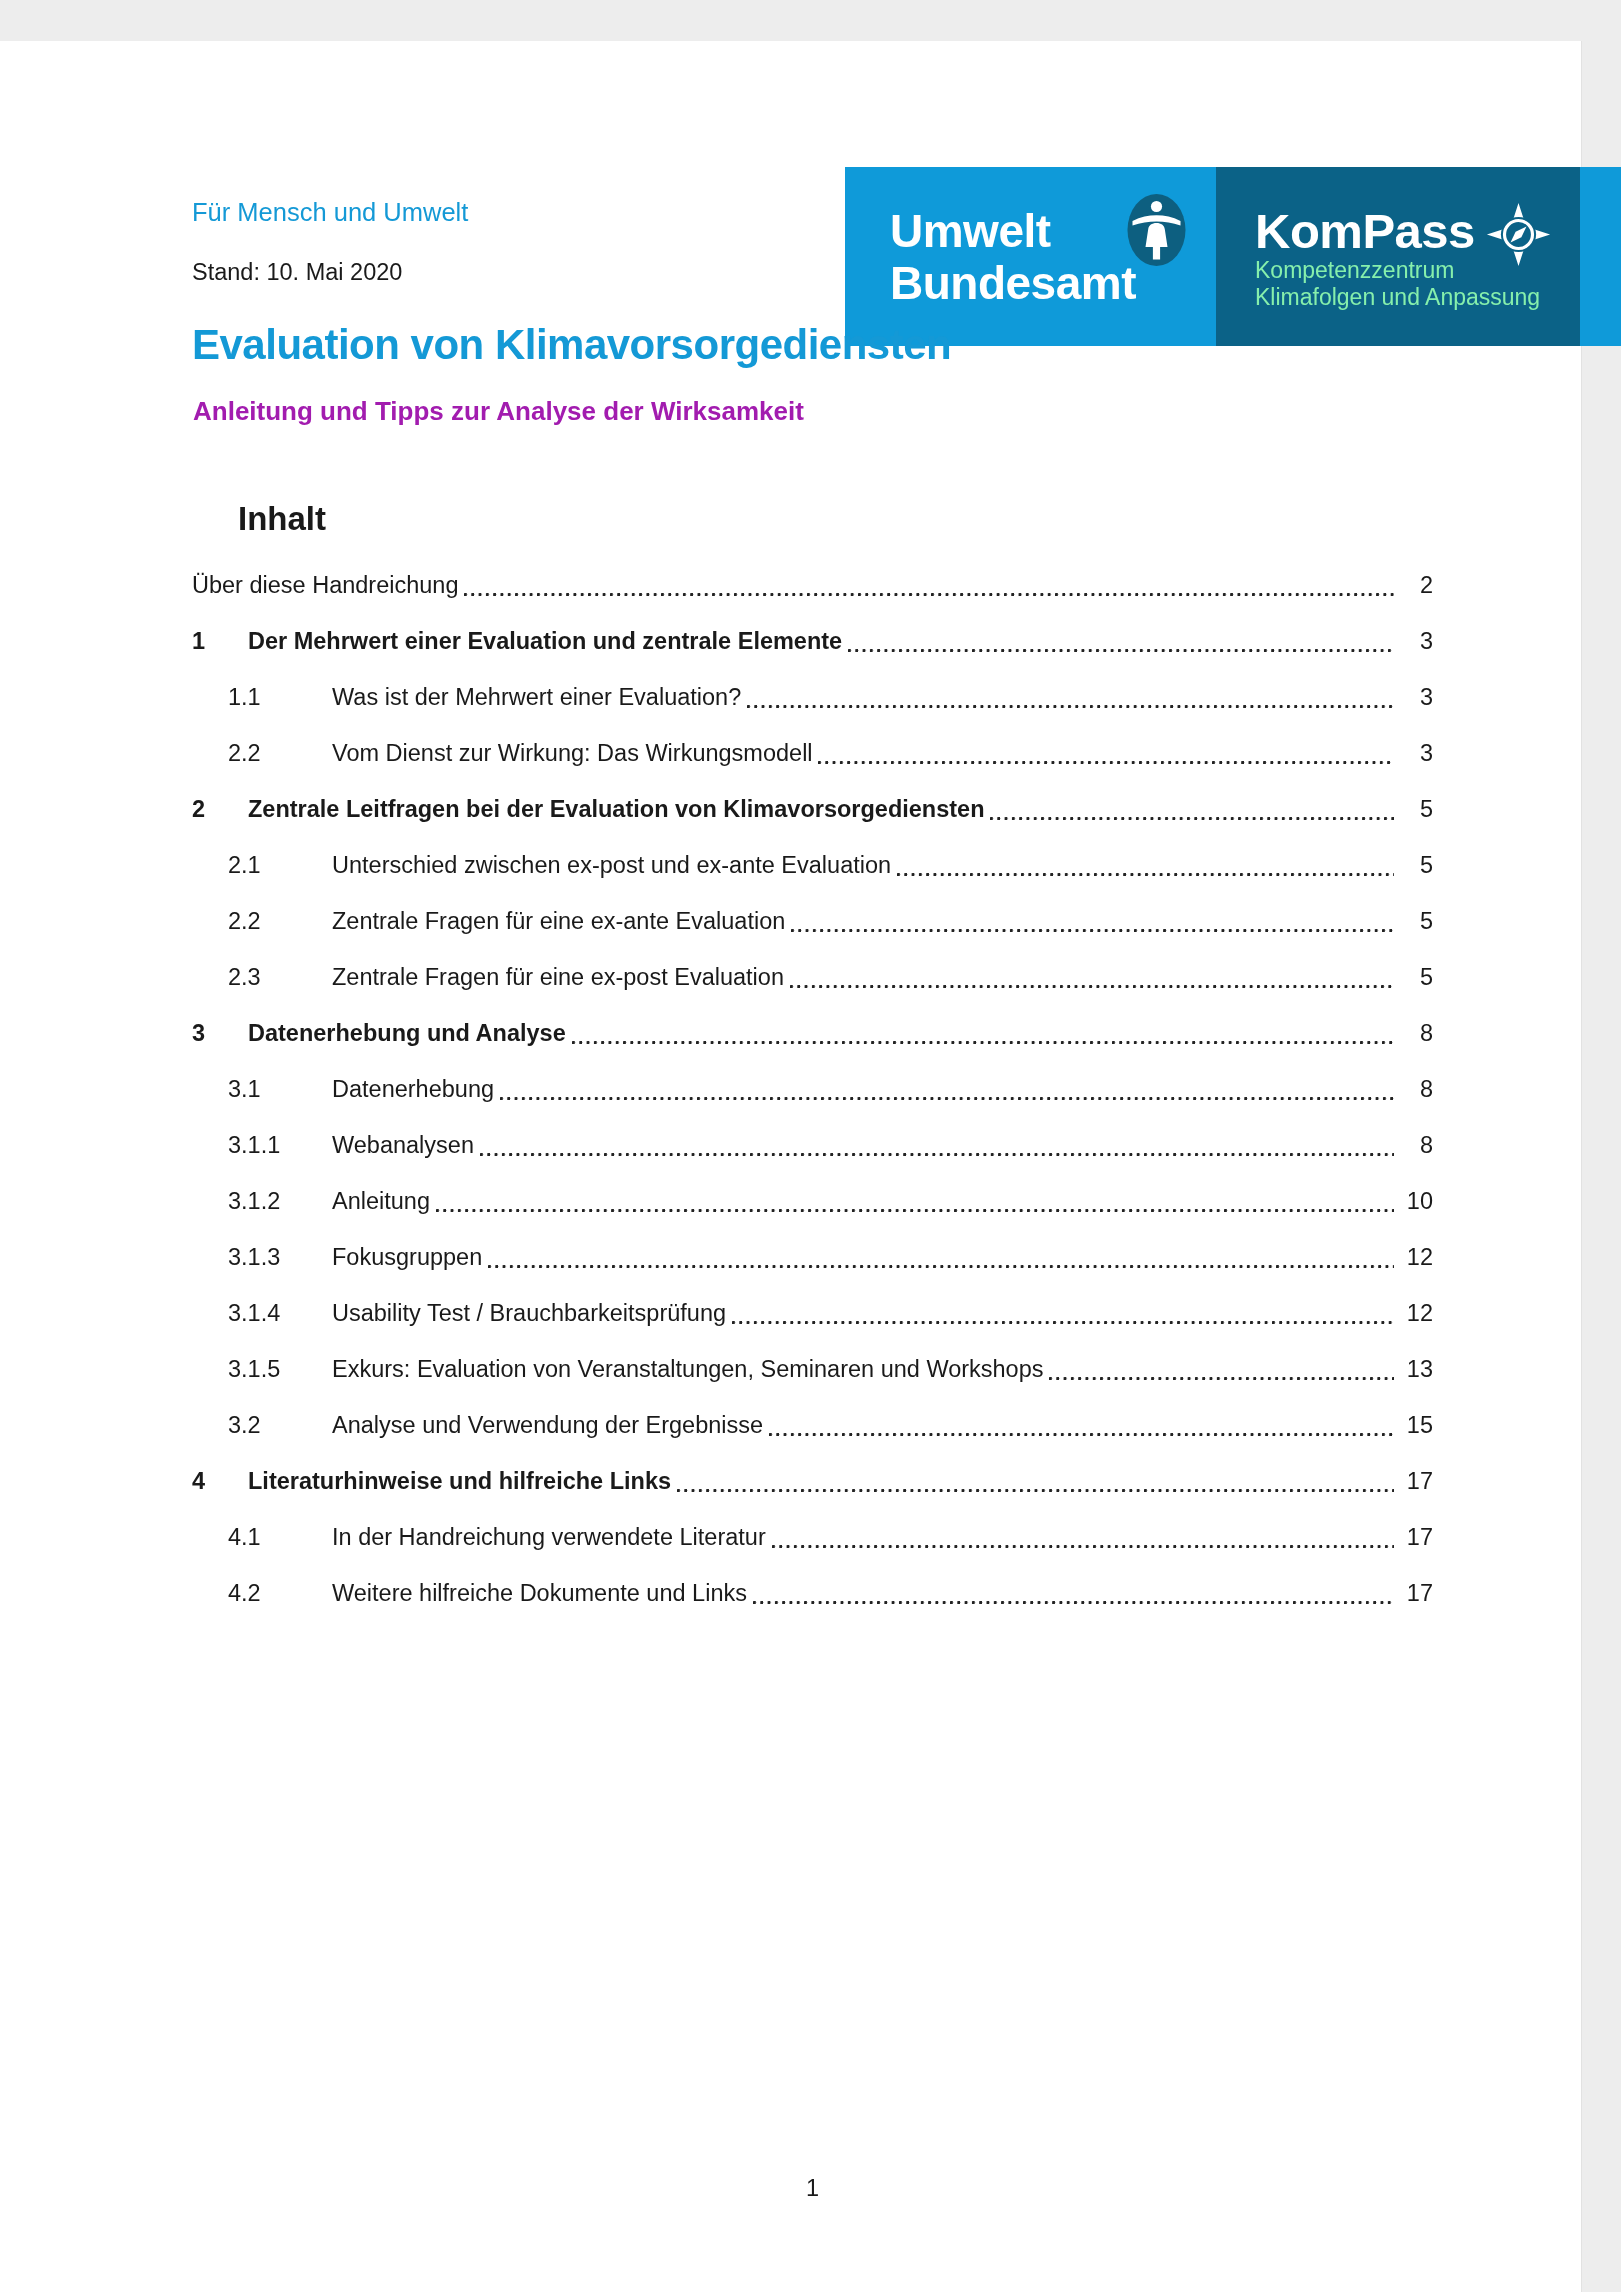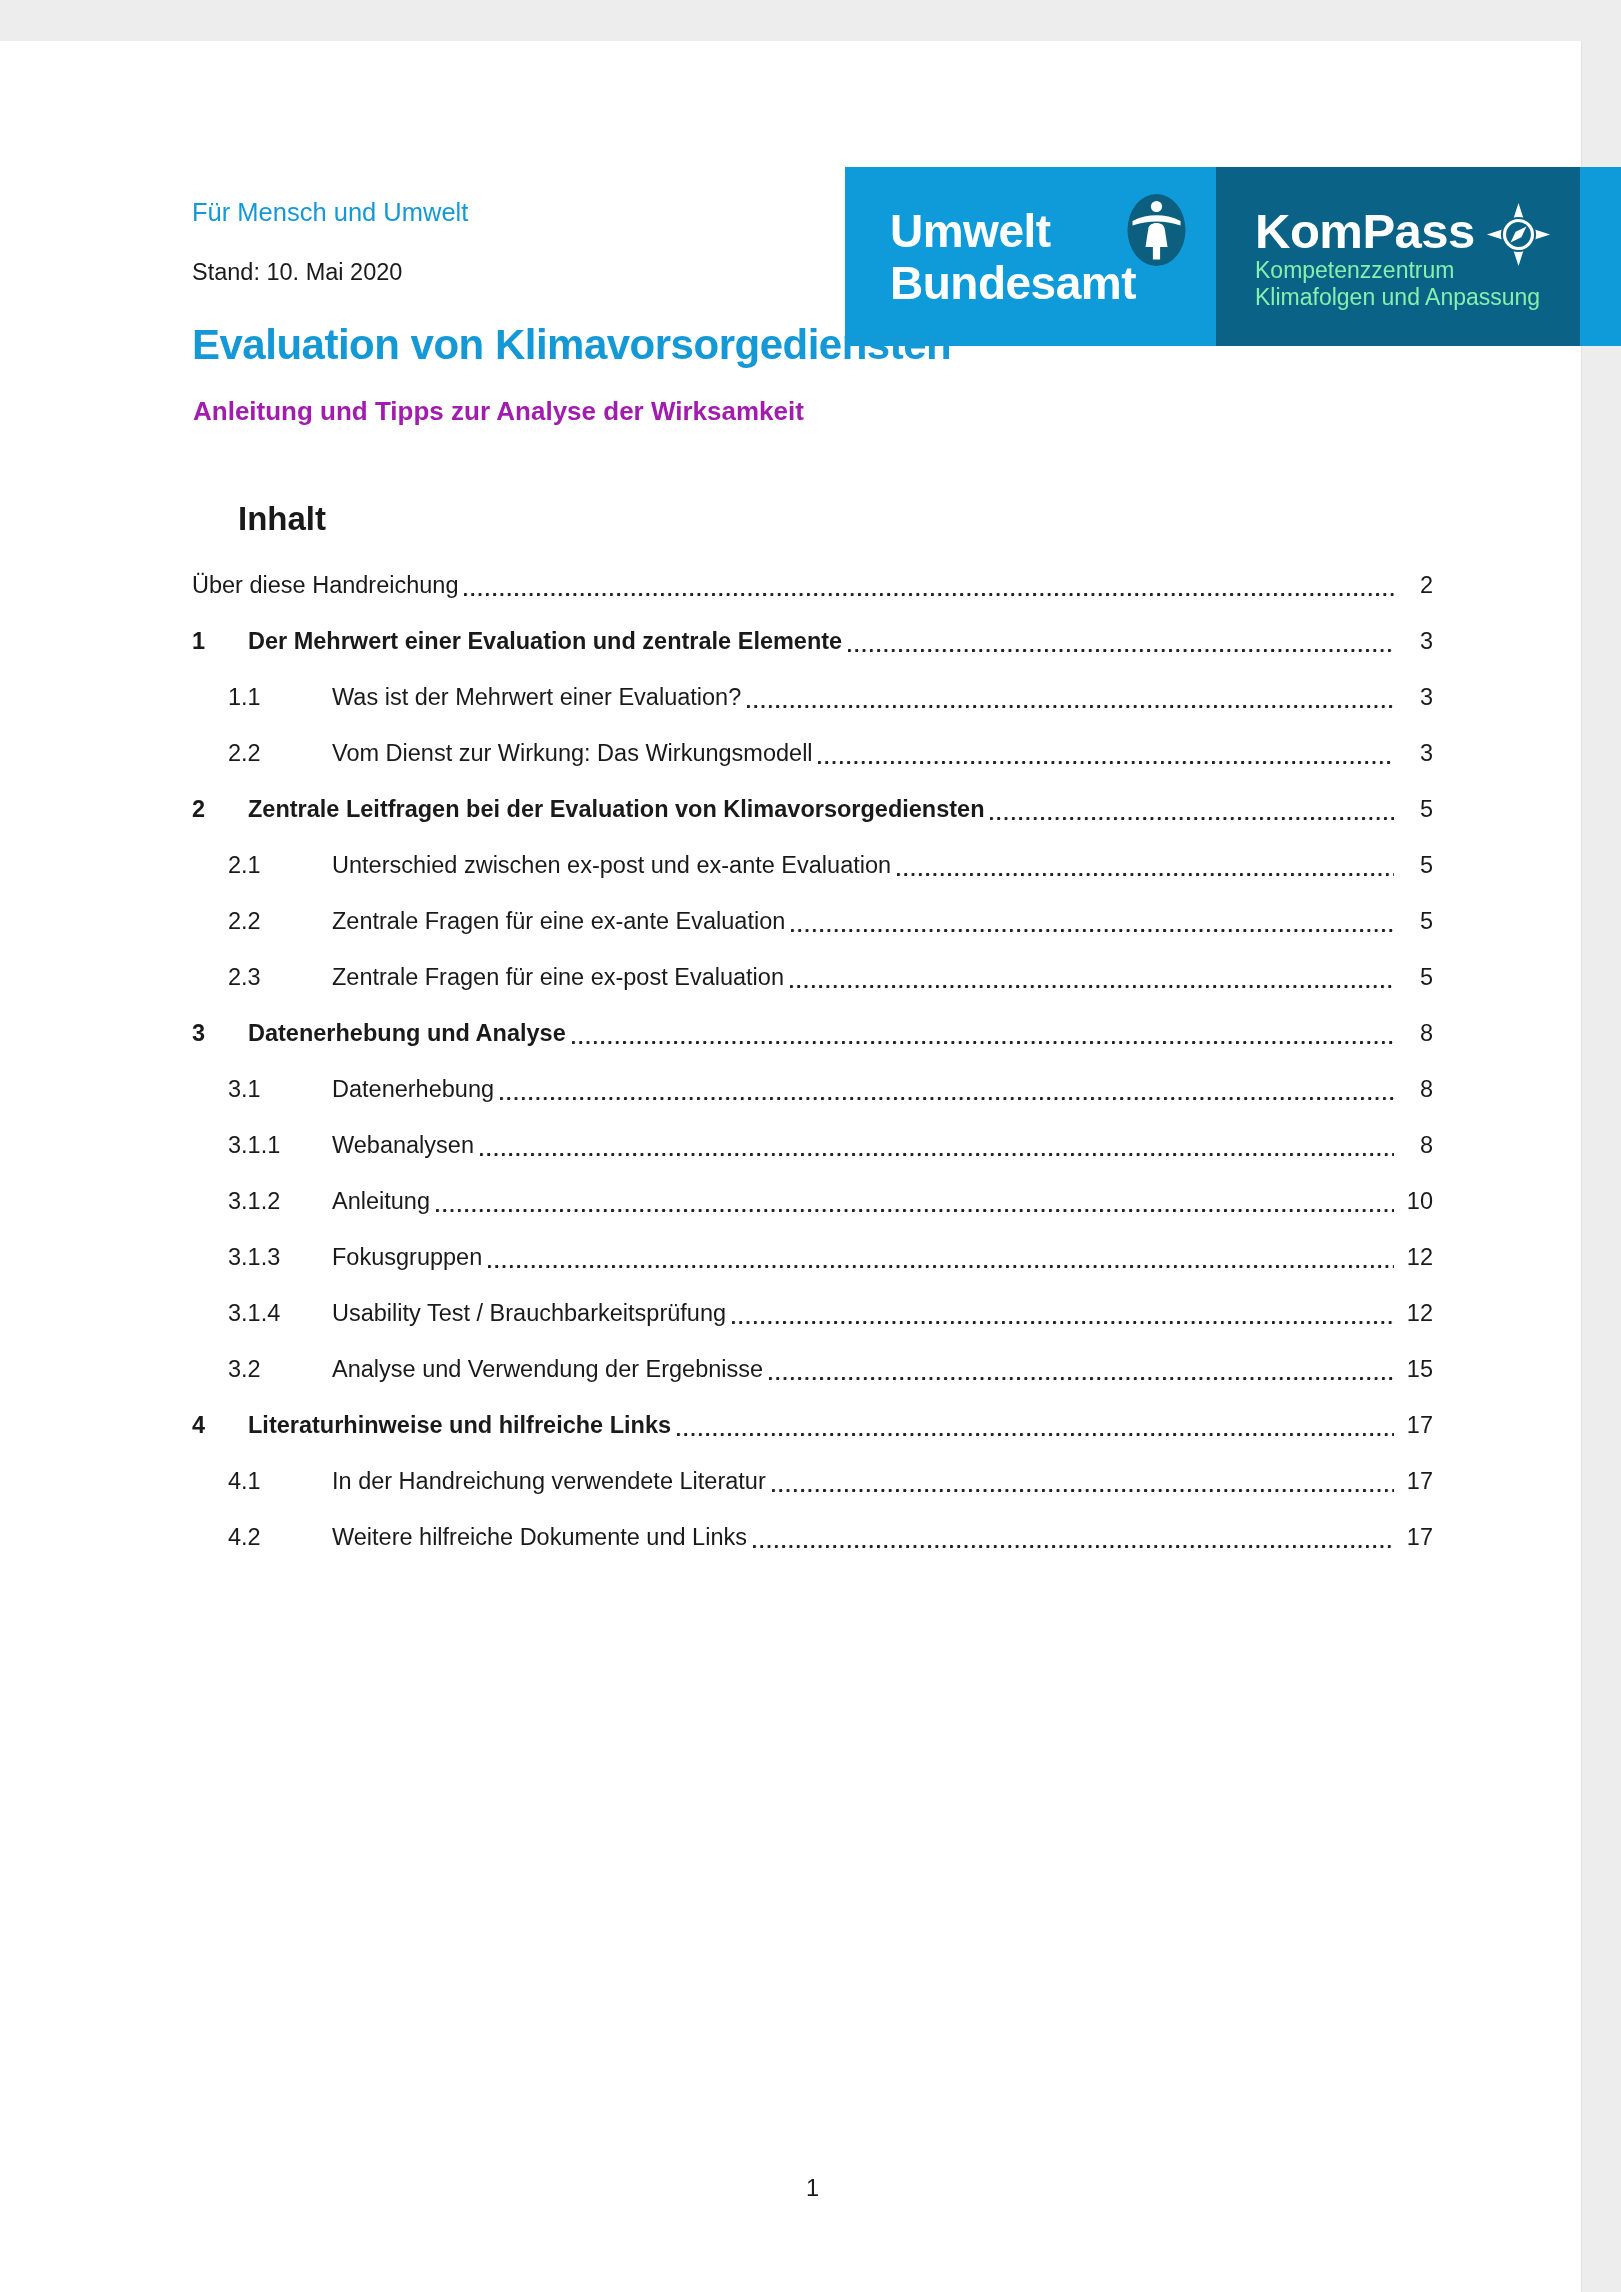--- a/index.html
+++ b/index.html
@@ -185,20 +185,26 @@
     <span class="dots"></span>
     <span class="pg">12</span>
   </div>
     <div class="toc-row lvl2">
     <span class="num">3.1.4</span>
     <span class="label">Usability Test / Brauchbarkeitsprüfung</span>
     <span class="dots"></span>
     <span class="pg">12</span>
   </div>
     <div class="toc-row lvl2">
+    <span class="num">3.1.5</span>
+    <span class="label">Exkurs: Evaluation von Veranstaltungen, Seminaren und Workshops</span>
+    <span class="dots"></span>
+    <span class="pg">13</span>
+  </div>
+    <div class="toc-row lvl2">
     <span class="num">3.2</span>
     <span class="label">Analyse und Verwendung der Ergebnisse</span>
     <span class="dots"></span>
     <span class="pg">15</span>
   </div>
     <div class="toc-row lvl1 bold">
     <span class="num">4</span>
     <span class="label">Literaturhinweise und hilfreiche Links</span>
     <span class="dots"></span>
     <span class="pg">17</span>

